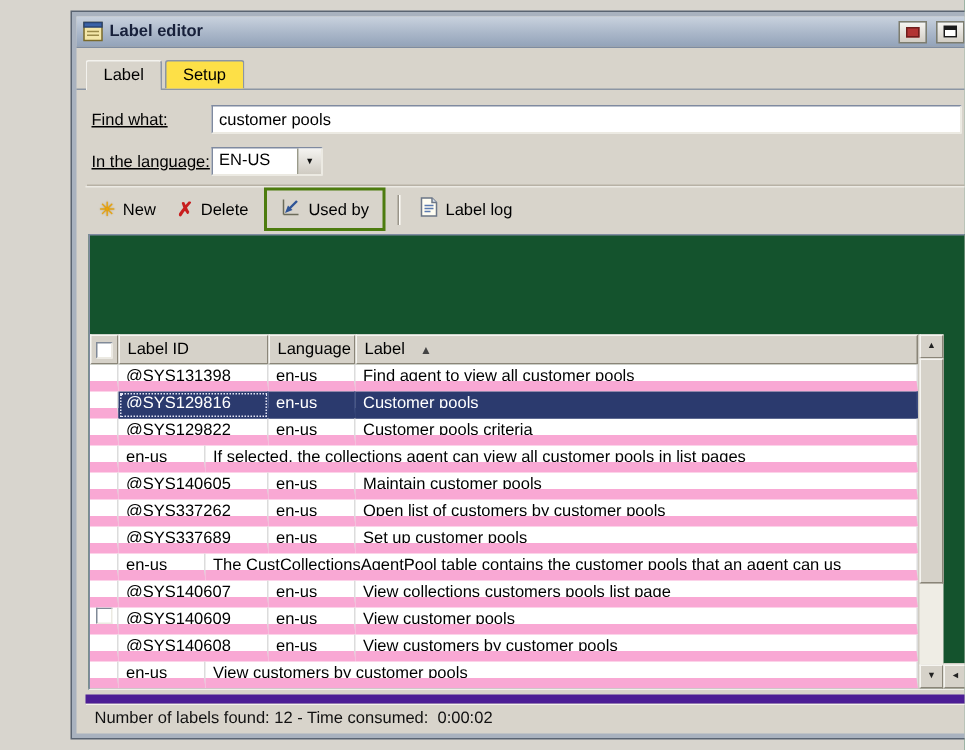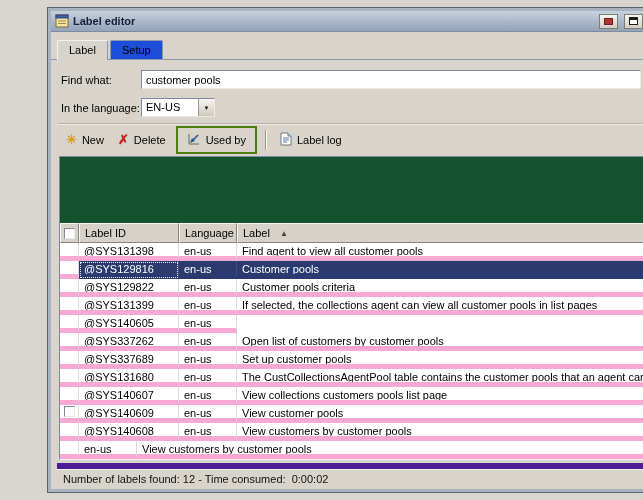--- a/index.html
+++ b/index.html
@@ -31,32 +31,32 @@
     display:flex; align-items:center; justify-content:center;
     font-size:9px; font-weight:bold; color:#111; cursor:default;
   }
   .red-glyph { width:9px; height:7px; background:#b23434; border:1px solid #6f1d1d; }
   .max-glyph { width:9px; height:8px; border:1px solid #1a1a1a; border-top-width:3px; background:#fff; }
 
   
   .tabs { display:flex; padding:8px 4px 0 6px; border-bottom:1px solid #8c96a4; }
   .tab {
     padding:3px 11px 3px; margin-right:2px;
-    background:#1d4ed8;
+    background:#fde047;
     border:1px solid #8c96a4; border-bottom:none;
     border-radius:2px 2px 0 0; cursor:default;
   }
   .tab.active { background:#d8d4cb; margin-bottom:-1px; padding-bottom:4px;
     border-left-color:#f3f2ee; border-top-color:#f3f2ee; }
 
   .tab-page { flex:1; display:flex; flex-direction:column; padding:8px 6px 0 6px; min-height:0; }
 
   
   .form-row { display:flex; align-items:center; margin:2px 2px 7px 4px; }
-  .form-label { width:80px; flex:0 0 80px; }
+  .form-label { width:80px; flex:0 0 80px;text-decoration:underline; }
   .text-input {
     flex:1; height:19px; background:#fff;
     border:1px solid; border-color:#7f8aa0 #eceae2 #eceae2 #7f8aa0;
     font-family:"Liberation Sans",sans-serif; font-size:11px; padding:1px 4px; outline:none;
   }
   .clear-btn {
     width:20px; height:19px; margin-left:3px; background:#fff;
     border:1px solid #7f8aa0; display:flex; align-items:center; justify-content:center;
     font-size:10px; font-weight:bold; cursor:default;
   }
@@ -95,21 +95,21 @@
   .col-marker { width:19px; flex:0 0 19px; justify-content:center; padding:0; }
   .col-id { width:100px; flex:0 0 100px; }
   .col-lang { width:58px; flex:0 0 58px; }
   .col-label { flex:1; min-width:0; }
   .sort-glyph { font-size:8px; color:#444; margin-left:10px; }
 
   .grid-body { flex:1; background:#fff; overflow:hidden; }
   .grid-row { display:flex; height:18px; }
   .cell {
     padding:1px 5px; line-height:15px; white-space:nowrap; overflow:hidden;
-    border-right:1px solid #dcdcdc; border-bottom:5px solid #f9a8d4;
+    border-right:1px solid #dcdcdc; border-bottom:7px solid #f9a8d4;
   }
   .cell.marker { width:19px; flex:0 0 19px; padding:1px 0; display:flex; align-items:center; justify-content:center; }
   .cell.id { width:100px; flex:0 0 100px; }
   .cell.lang { width:58px; flex:0 0 58px; }
   .cell.lbl { flex:1; min-width:0; }
   .grid-row.selected .cell:not(.marker) { background:#2b3a6e; color:#fff; border-bottom-color:#2b3a6e; border-right-color:#3c4c80; }
   .cell.focus { outline:1px dotted #e6e6f6; outline-offset:-2px; }
   .checkbox {
     width:11px; height:11px; background:#fff;
     border:1px solid; border-color:#808a98 #eceae2 #eceae2 #808a98; display:inline-block;
@@ -256,44 +256,43 @@
                   <div class="cell lbl">Customer pools</div>
                 </div>
                 <div class="grid-row">
                   <div class="cell marker"></div>
                   <div class="cell id">@SYS129822</div>
                   <div class="cell lang">en-us</div>
                   <div class="cell lbl">Customer pools criteria</div>
                 </div>
                 <div class="grid-row">
                   <div class="cell marker"></div>
-                  <div class="cell id">@SYS131399</div>
                   <div class="cell lang">en-us</div>
                   <div class="cell lbl">If selected, the collections agent can view all customer pools in list pages</div>
                 </div>
                 <div class="grid-row">
                   <div class="cell marker"></div>
                   <div class="cell id">@SYS140605</div>
                   <div class="cell lang">en-us</div>
+                  <div class="cell lbl">Maintain customer pools</div>
                 </div>
                 <div class="grid-row">
                   <div class="cell marker"></div>
                   <div class="cell id">@SYS337262</div>
                   <div class="cell lang">en-us</div>
                   <div class="cell lbl">Open list of customers by customer pools</div>
                 </div>
                 <div class="grid-row">
                   <div class="cell marker"></div>
                   <div class="cell id">@SYS337689</div>
                   <div class="cell lang">en-us</div>
                   <div class="cell lbl">Set up customer pools</div>
                 </div>
                 <div class="grid-row">
                   <div class="cell marker"></div>
-                  <div class="cell id">@SYS131680</div>
                   <div class="cell lang">en-us</div>
                   <div class="cell lbl">The CustCollectionsAgentPool table contains the customer pools that an agent can us</div>
                 </div>
                 <div class="grid-row">
                   <div class="cell marker"></div>
                   <div class="cell id">@SYS140607</div>
                   <div class="cell lang">en-us</div>
                   <div class="cell lbl">View collections customers pools list page</div>
                 </div>
                 <div class="grid-row">

